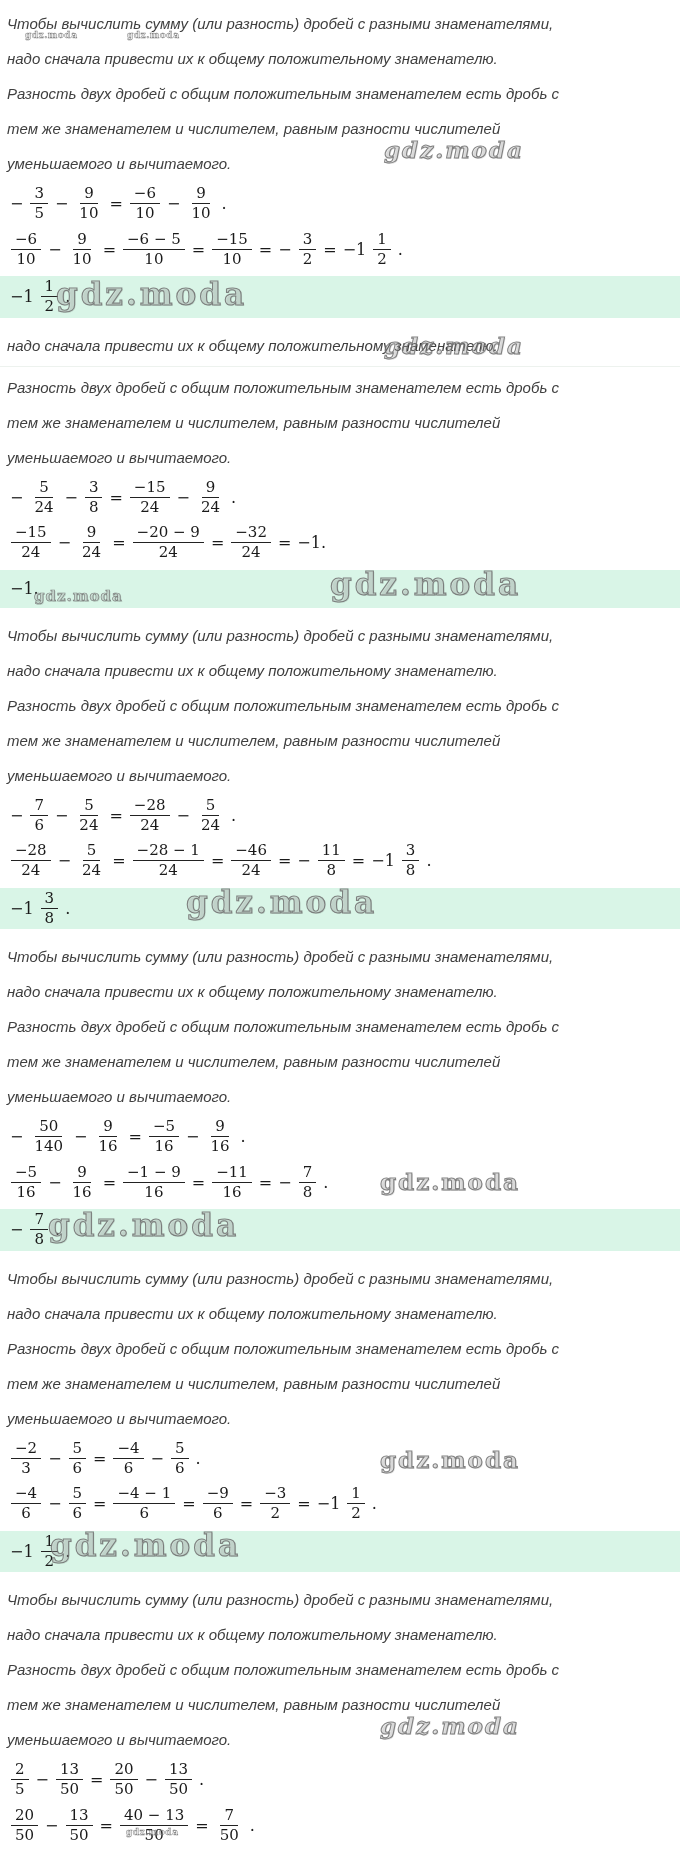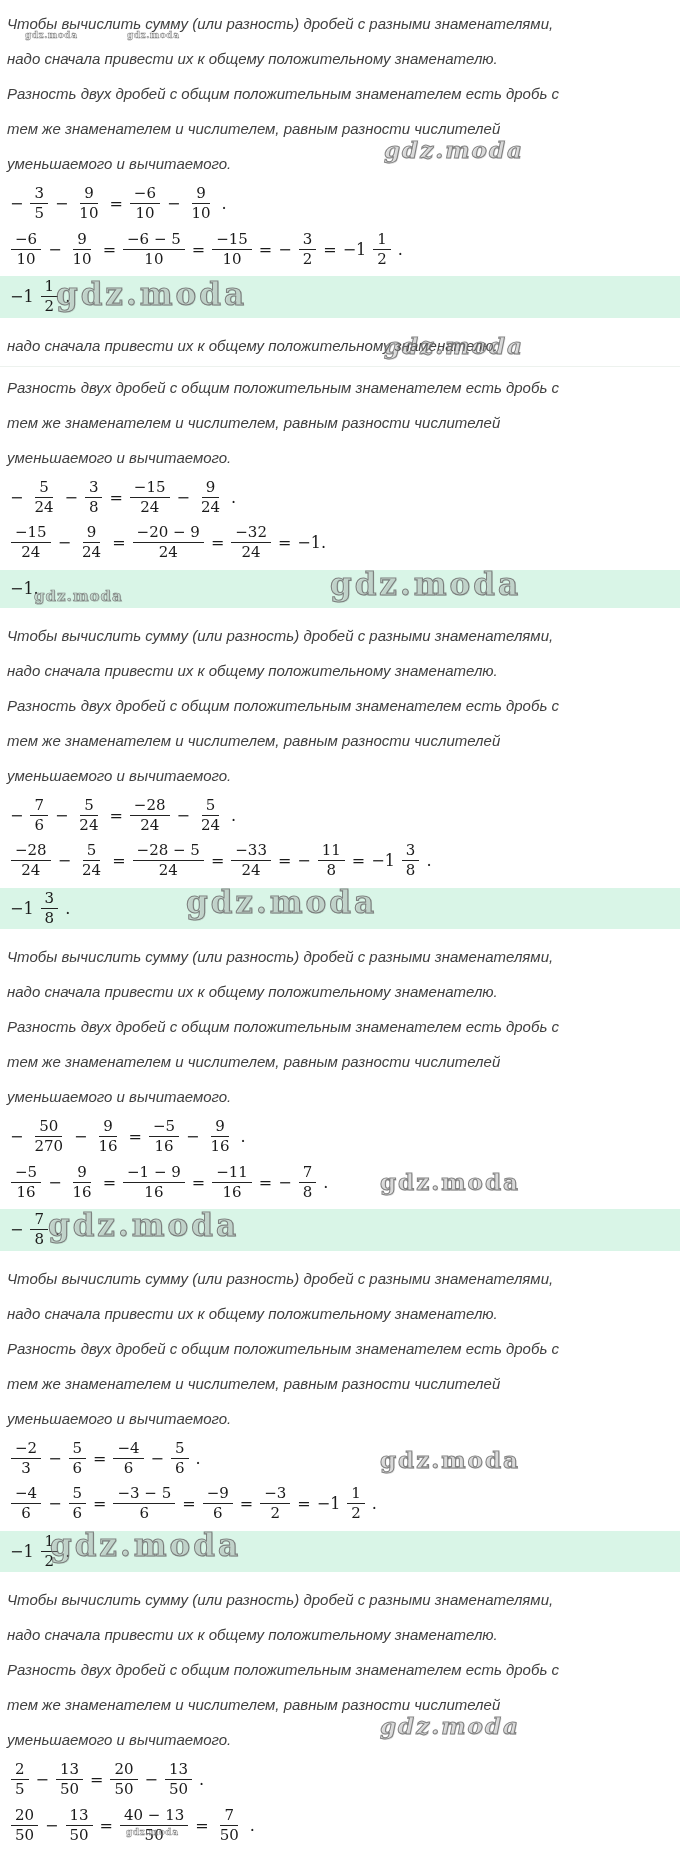--- a/index.html
+++ b/index.html
@@ -282,26 +282,26 @@
             <span class="num">−28</span>
             <span class="den">24</span>
           </span>
           <span class="op">−</span>
           <span class="frac">
             <span class="num">5</span>
             <span class="den">24</span>
           </span>
           <span class="op">=</span>
           <span class="frac">
-            <span class="num">−28 − 5</span>
-            <span class="den">24</span>
-          </span>
-          <span class="op">=</span>
-          <span class="frac">
-            <span class="num">−33</span>
+            <span class="num">−28 − 1</span>
+            <span class="den">24</span>
+          </span>
+          <span class="op">=</span>
+          <span class="frac">
+            <span class="num">−46</span>
             <span class="den">24</span>
           </span>
           <span class="op">=</span>
           <span class="op">−</span>
           <span class="frac">
             <span class="num">11</span>
             <span class="den">8</span>
           </span>
           <span class="op">=</span>
           <span class="op">−1</span>
@@ -328,21 +328,21 @@
           <div class="line"><span>Чтобы вычислить сумму (или разность) дробей с разными знаменателями,</span></div>
           <div class="line"><span>надо сначала привести их к общему положительному знаменателю.</span></div>
           <div class="line"><span>Разность двух дробей с общим положительным знаменателем есть дробь с</span></div>
           <div class="line"><span>тем же знаменателем и числителем, равным разности числителей</span></div>
           <div class="line"><span>уменьшаемого и вычитаемого.</span></div>
         </div>
     <div class="math math1">
           <span class="op">−</span>
           <span class="frac">
             <span class="num">50</span>
-            <span class="den">270</span>
+            <span class="den">140</span>
           </span>
           <span class="op">−</span>
           <span class="frac">
             <span class="num">9</span>
             <span class="den">16</span>
           </span>
           <span class="op">=</span>
           <span class="frac">
             <span class="num">−5</span>
             <span class="den">16</span>
@@ -431,21 +431,21 @@
             <span class="num">−4</span>
             <span class="den">6</span>
           </span>
           <span class="op">−</span>
           <span class="frac">
             <span class="num">5</span>
             <span class="den">6</span>
           </span>
           <span class="op">=</span>
           <span class="frac">
-            <span class="num">−3 − 5</span>
+            <span class="num">−4 − 1</span>
             <span class="den">6</span>
           </span>
           <span class="op">=</span>
           <span class="frac">
             <span class="num">−9</span>
             <span class="den">6</span>
           </span>
           <span class="op">=</span>
           <span class="frac">
             <span class="num">−3</span>

